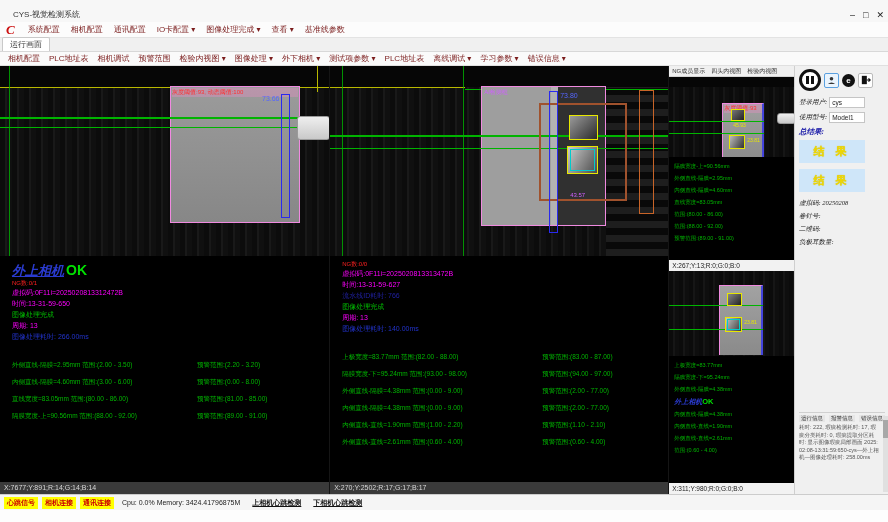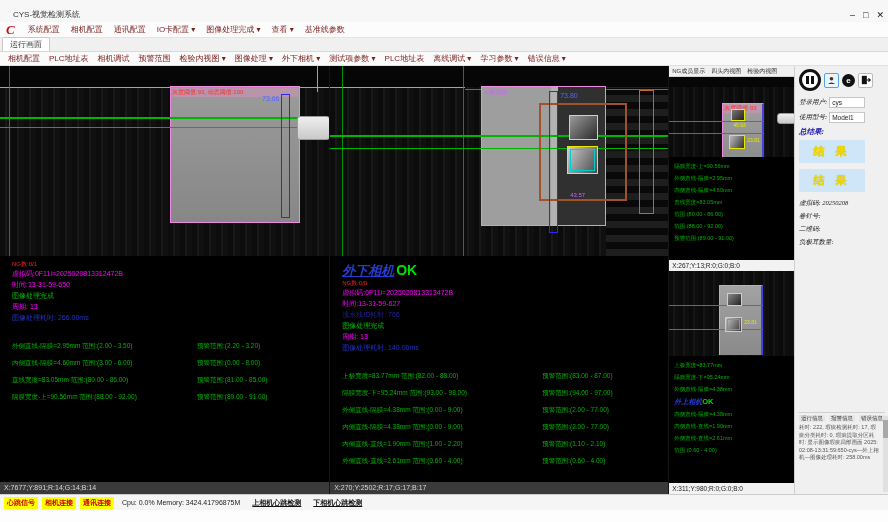--- a/index.html
+++ b/index.html
@@ -153,20 +153,23 @@
         <div class="abs gl" style="left:9px;top:0;width:1px;height:190px;opacity:.8;"></div>
         <div class="abs pinkbox" style="left:170px;top:20px;width:130px;height:137px;background:linear-gradient(180deg,#9b9b9b,#878787);"></div>
         <div class="abs tinyred" style="left:172px;top:22px;width:126px;">灰度阈值:93, 动态阈值:100</div>
         <div class="abs gl" style="left:0;top:51px;width:300px;height:2px;"></div>
         <div class="abs gl" style="left:0;top:61px;width:300px;height:1px;"></div>
         <div class="abs bluebox" style="left:281px;top:28px;width:9px;height:124px;"></div>
         <div class="abs tinyblue" style="left:262px;top:29px;">73.66</div>
         <div class="abs connector" style="left:297px;top:50px;width:33px;height:24px;"></div>
       </div>
       <div class="info">
+        <div>
+          <span class="cam-title">外上相机</span><span class="cam-ok">OK</span>
+        </div>
         <div class="ng">NG数:0/1</div>
         <div class="ln mag">虚拟码:0F11i=2025020813312472B</div>
         <div class="ln mag">时间:13-31-59-650</div>
         <div class="ln grn">图像处理完成</div>
         <div class="ln mag">周期: 13</div>
         <div class="ln blu">图像处理耗时: 266.00ms</div>
         <div class="meas">
           <div class="mrow">
               <span class="mtext">外侧直线-隔膜=2.95mm 范围:(2.00 - 3.50)</span>
               <span>预警范围:(2.20 - 3.20)</span>
@@ -204,23 +207,20 @@
         <div class="abs bluebox" style="left:219px;top:25px;width:9px;height:142px;"></div>
         <div class="abs tinyblue" style="left:230px;top:26px;">73.80</div>
         <div class="abs ybox" style="left:239px;top:49px;width:29px;height:25px;background:linear-gradient(135deg,#9a9a9a,#2b2b2b);"></div>
         <div class="abs ybox" style="left:237px;top:80px;width:31px;height:28px;background:linear-gradient(120deg,#cccccc,#4a4a4a);">
           <div style="position:absolute;left:2px;top:2px;right:2px;bottom:2px;border:1px solid #00cccc;"></div>
         </div>
         <div class="abs tinyviolet" style="left:240px;top:126px;">43.57</div>
         <div class="abs orangebox" style="left:309px;top:24px;width:15px;height:124px;"></div>
       </div>
       <div class="info">
-        <div>
-          <span class="cam-title">外下相机</span><span class="cam-ok">OK</span>
-        </div>
         <div class="ng">NG数:0/0</div>
         <div class="ln mag">虚拟码:0F11i=2025020813313472B</div>
         <div class="ln mag">时间:13-31-59-627</div>
         <div class="ln dkb">流水线ID耗时: 766</div>
         <div class="ln grn">图像处理完成</div>
         <div class="ln mag">周期: 13</div>
         <div class="ln blu">图像处理耗时: 140.00ms</div>
         <div class="meas">
           <div class="mrow">
               <span class="mtext">上极宽度=83.77mm 范围:(82.00 - 88.00)</span>

